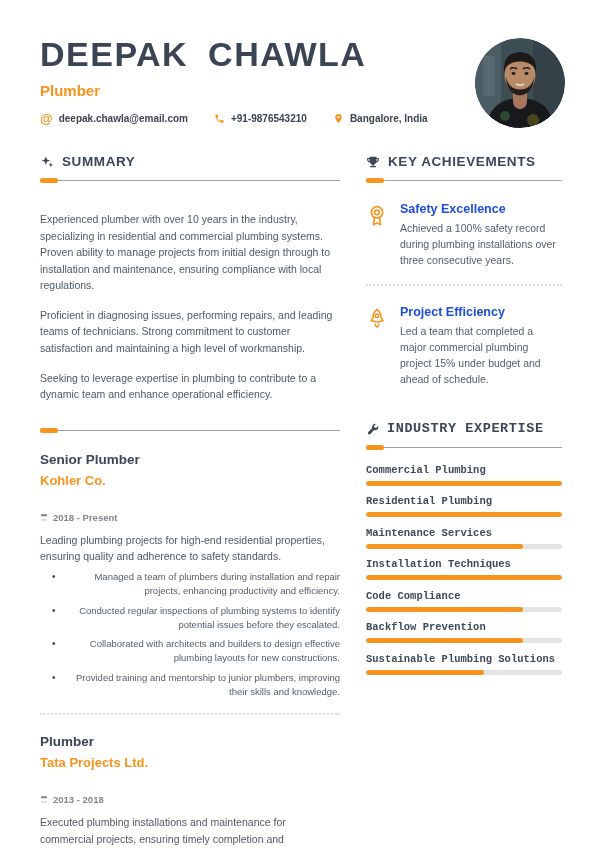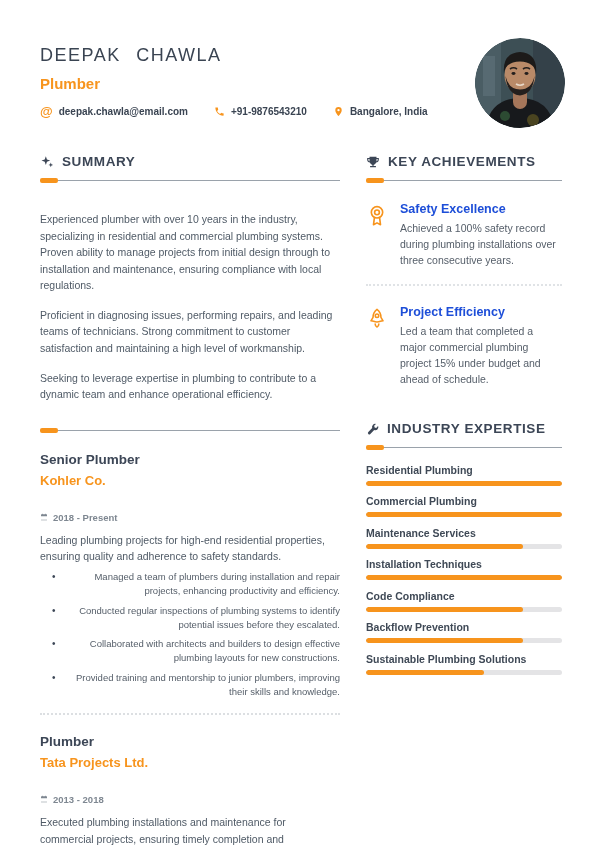--- a/index.html
+++ b/index.html
@@ -6,22 +6,22 @@
   html,body { background:#ffffff; }
   body { font-family:"Liberation Sans", sans-serif; }
   .page {
     width:600px; height:850px; background:#ffffff; overflow:hidden;
     padding:36px 38px 0 40px; position:relative;
   }
 
   
   .header { display:flex; justify-content:space-between; align-items:flex-start; }
   .name {
-    font-size:18px; font-weight:400; color:#3a4452;
-    letter-spacing:1.5px; word-spacing:9px; line-height:1.1;margin-top:10px;
+    font-size:34px; font-weight:700; color:#3a4452;
+    letter-spacing:1.5px; word-spacing:9px; line-height:1.1;
   }
   .job-title { margin-top:9px; font-size:15px; font-weight:700; color:#f7941d; }
   .contact-row { margin-top:13px; display:flex; align-items:center; gap:26px; }
   .contact-item { display:flex; align-items:center; gap:6px; font-size:10px; font-weight:700; color:#3a4452; }
   .contact-item svg { display:block; }
   .at-glyph { color:#f7941d; font-size:13px; font-weight:700; line-height:1; }
   .avatar { width:90px; height:90px; border-radius:50%; overflow:hidden; flex:0 0 auto; margin-right:-3px; margin-top:2px; }
 
   
   .main { display:flex; gap:26px; margin-top:26px; }
@@ -56,21 +56,21 @@
   .dotted-sep { border:none; border-top:2px dotted #dcdfe2; margin:15px 0 0 0; }
 
   
   .ach-item { margin-top:19px; display:flex; gap:10px; }
   .ach-icon { flex:0 0 24px; padding-top:1px; }
   .ach-title { font-size:12.5px; font-weight:700; color:#1d4ed8; }
   .ach-text { margin-top:5px; font-size:10.5px; line-height:1.52; color:#555e69; }
   .ach-sep { border:none; border-top:2px dotted #e0e3e6; margin:15px 0 0 0; }
 
   
-  .expertise { margin-top:33px; }
+  .expertise { margin-top:33px;font-family:Liberation Mono, monospace; }
   .skills { margin-top:14px; }
   .skill { margin-bottom:9.5px; }
   .skill-label { font-size:10.5px; font-weight:700; color:#3f4956; margin-bottom:5px; }
   .skill-track { height:5px; background:#e4e4e6; border-radius:3px; overflow:hidden; }
   .skill-fill { height:100%; background:#f7941d; border-radius:3px; }
 </style>
 </head>
 <body>
 
 <div class="page">
@@ -260,27 +260,27 @@
           </span>
           <span class="sec-title">INDUSTRY EXPERTISE</span>
         </div>
         <div class="sec-rule">
             <div class="line"></div>
             <div class="accent"></div>
           </div>
 
         <div class="skills">
           <div class="skill">
+            <div class="skill-label">Commercial Plumbing</div>
+            <div class="skill-track">
+                <div class="skill-fill" style="width: 100%;"></div>
+              </div>
+          </div>
+          <div class="skill">
             <div class="skill-label">Residential Plumbing</div>
-            <div class="skill-track">
-                <div class="skill-fill" style="width: 100%;"></div>
-              </div>
-          </div>
-          <div class="skill">
-            <div class="skill-label">Commercial Plumbing</div>
             <div class="skill-track">
                 <div class="skill-fill" style="width: 100%;"></div>
               </div>
           </div>
           <div class="skill">
             <div class="skill-label">Maintenance Services</div>
             <div class="skill-track">
                 <div class="skill-fill" style="width: 80%;"></div>
               </div>
           </div>

